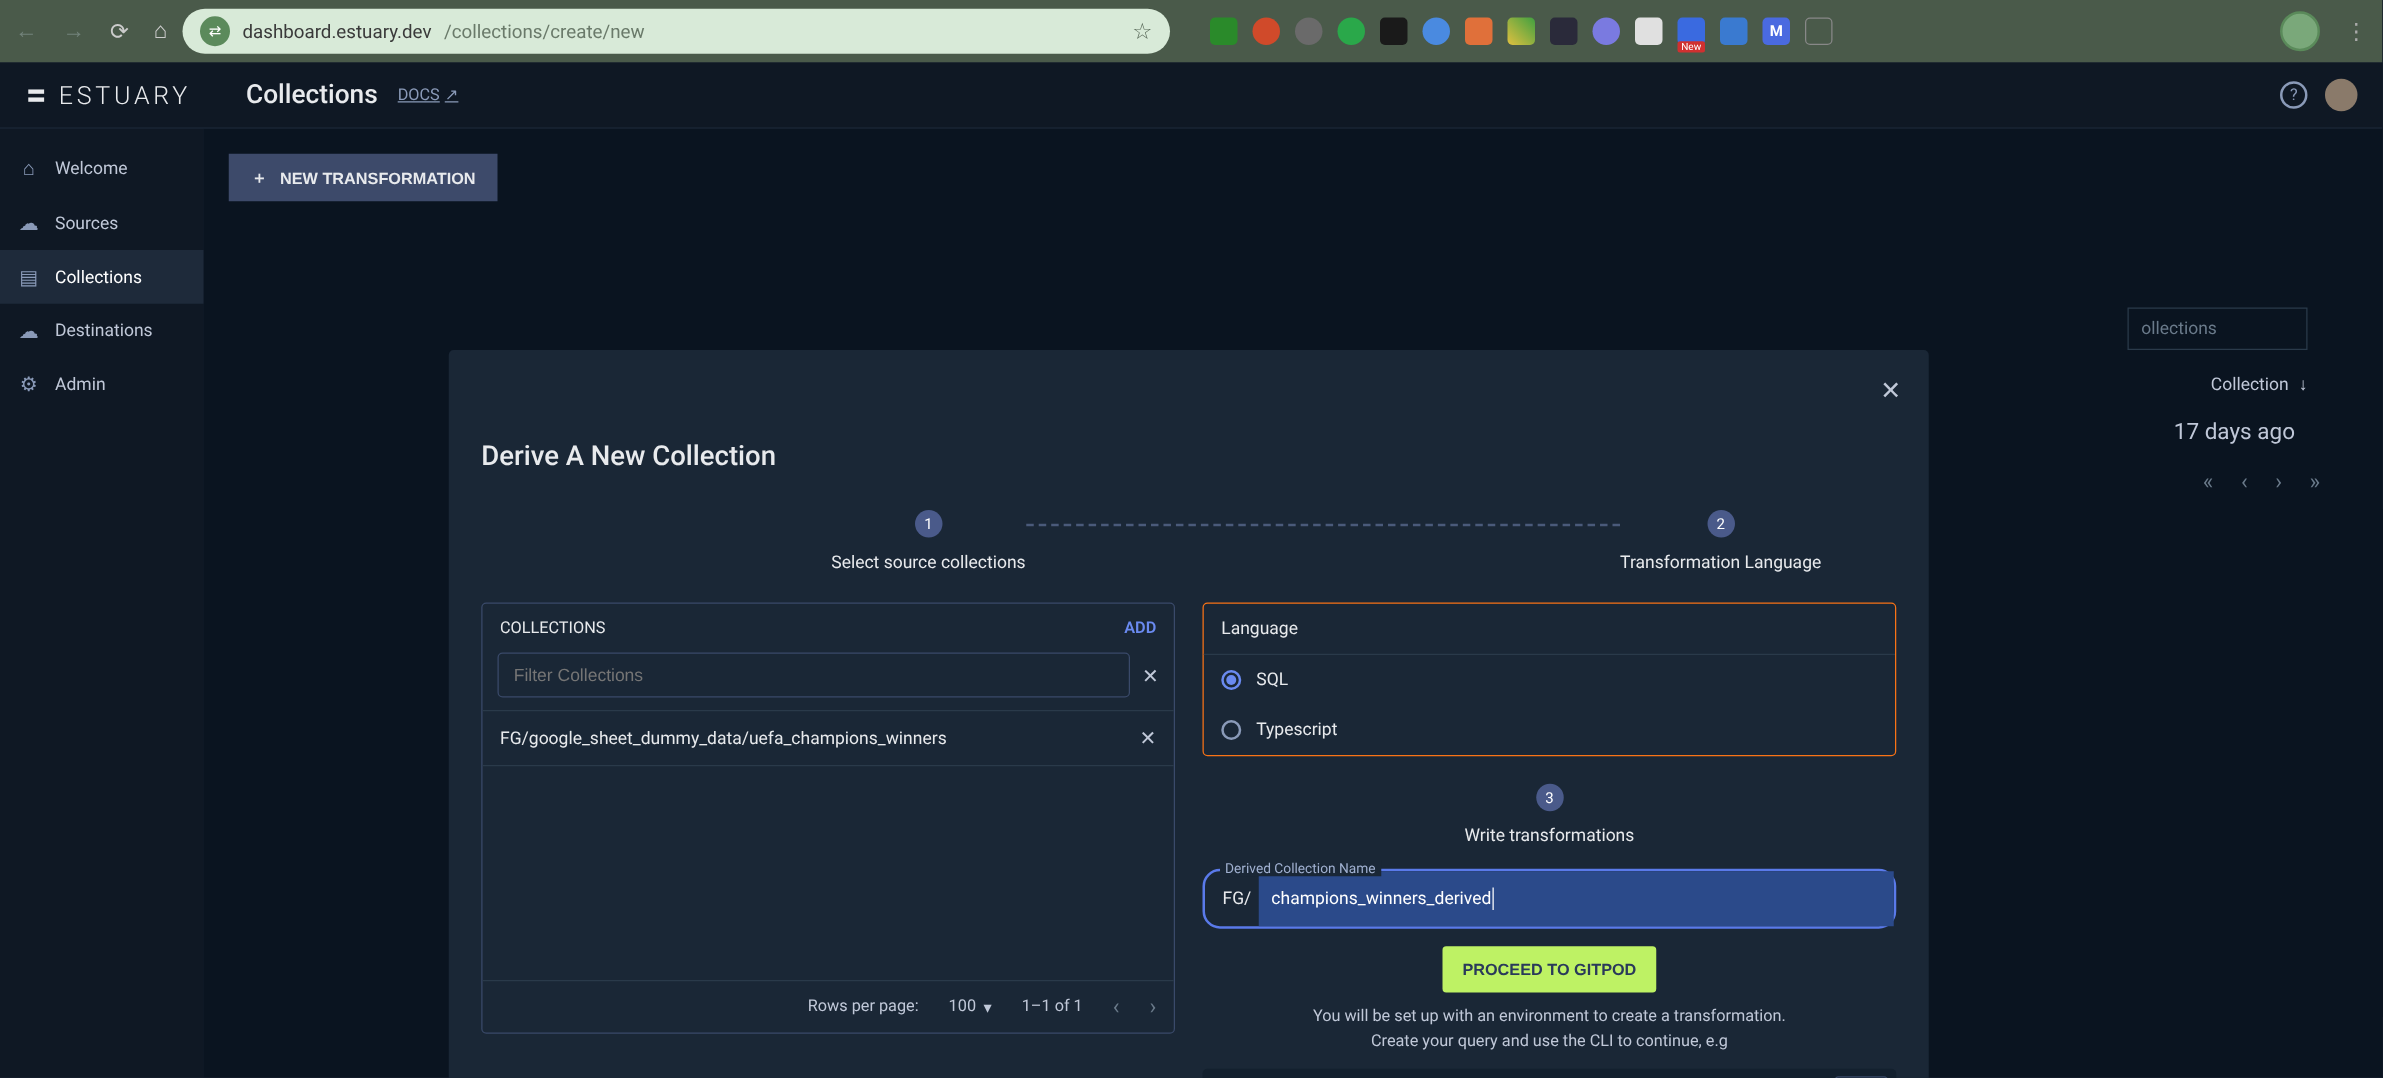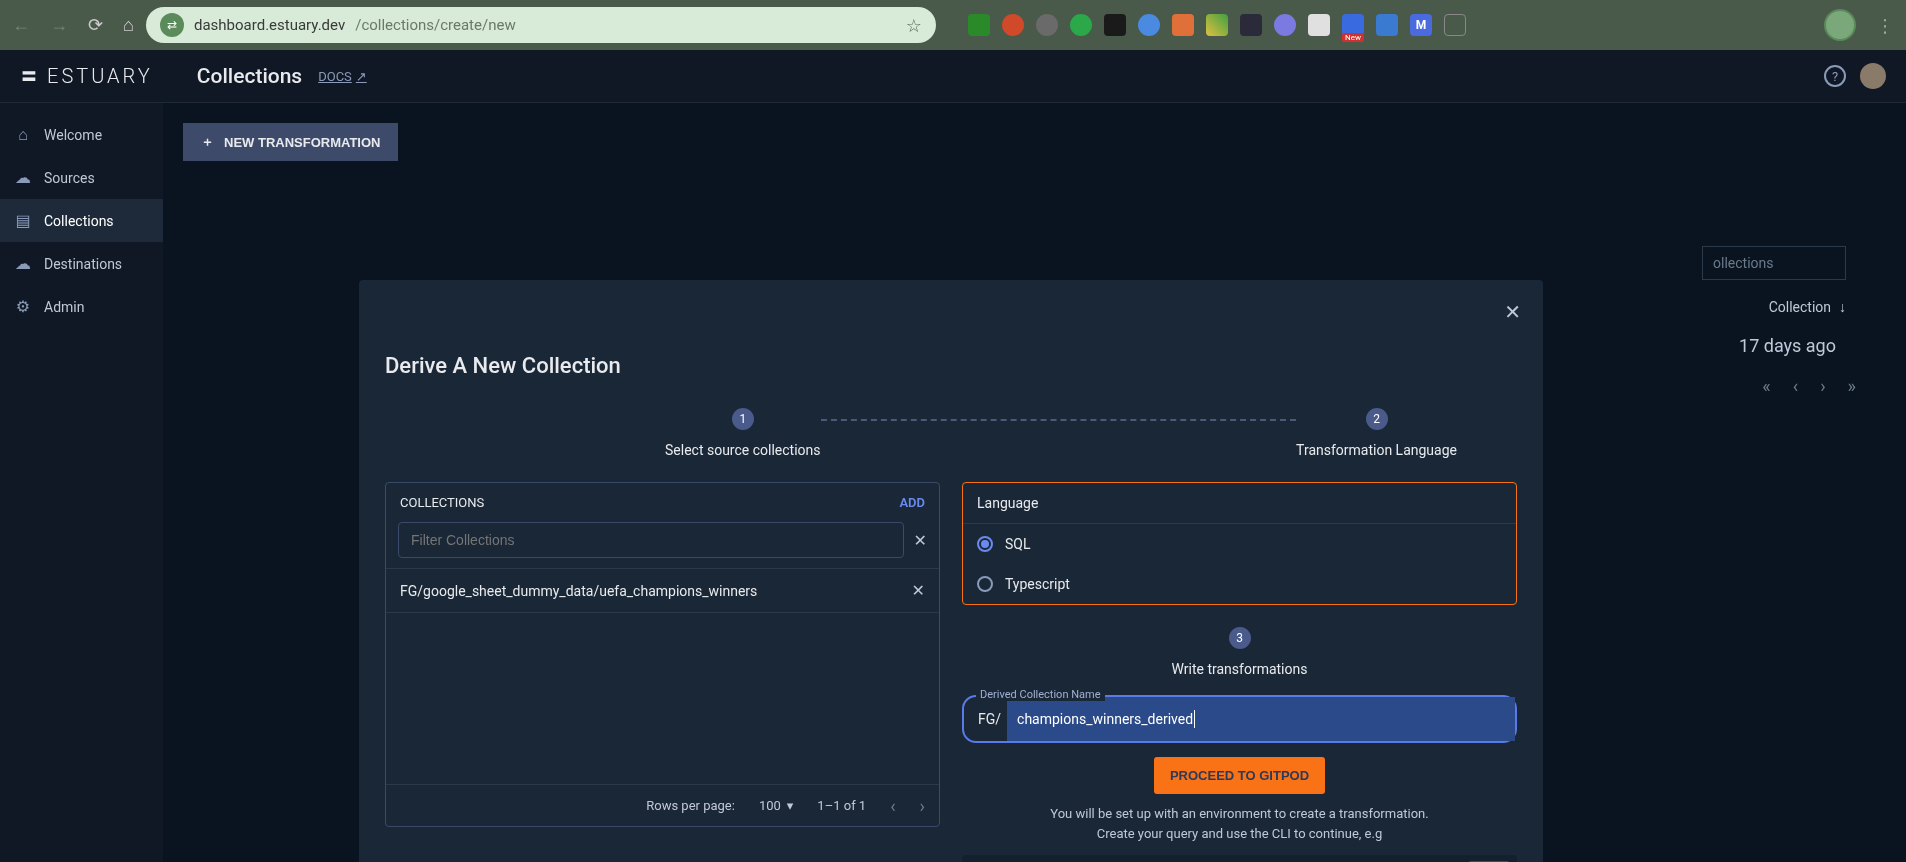--- a/index.html
+++ b/index.html
@@ -120,21 +120,21 @@
 
   .step3 { text-align:center; margin-top:22px;}
   .step3 .step-num { margin:0 auto 12px auto;}
 
   .derived-box { position:relative; margin-top:18px; border:2px solid #5a7aea; border-radius:14px; padding:0; display:flex;align-items:stretch;}
   .derived-label-float { position:absolute; top:-9px; left:12px; background:#1a2736; padding:0 4px; font-size:11px; color:#a0b0d0;}
   .prefix { padding:14px 6px 14px 14px; font-size:14px; color:#e8eaed;}
   .derived-input-wrap { flex:1; background:#2b4a8a; display:flex;align-items:center;padding:0 10px;color:#fff;font-size:14px;}
   .cursor-line { display:inline-block;width:1px;height:18px;background:#fff;margin-left:1px;}
 
-  .proceed-btn { display:block; margin:14px auto 0 auto; background:#f97316; color:#2a3a5a; border:none; padding:11px 16px; font-size:13px; font-weight:600; border-radius:3px;}
+  .proceed-btn { display:block; margin:14px auto 0 auto; background:#bef264; color:#2a3a5a; border:none; padding:11px 16px; font-size:13px; font-weight:600; border-radius:3px;}
   .hint { text-align:center; font-size:13px; color:#c0c8d8; margin-top:10px; line-height:1.5;}
   .cmd-box { margin-top:12px; background:#13202e; border-radius:4px; display:flex;align-items:center;justify-content:center;padding:10px;position:relative;font-size:14px;color:#c0c8d8;}
   .copy-btn { position:absolute; right:6px; top:6px; bottom:6px; width:44px; border:1px solid #3a4a6a; border-radius:4px; display:flex;align-items:center;justify-content:center;font-size:16px;}
 </style>
 </head>
 <body>
 
 <div class="browser-bar">
   <div class="nav-arrows">
     <span>←</span>

